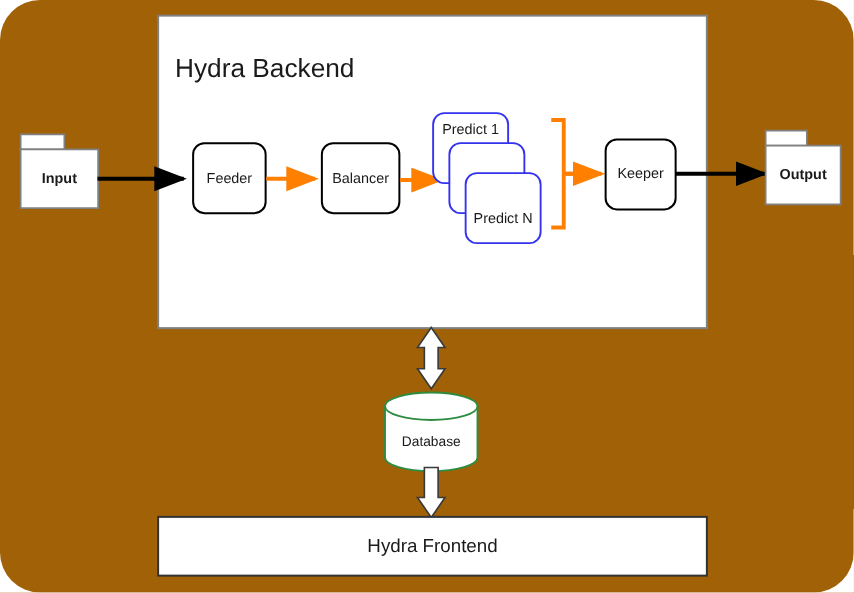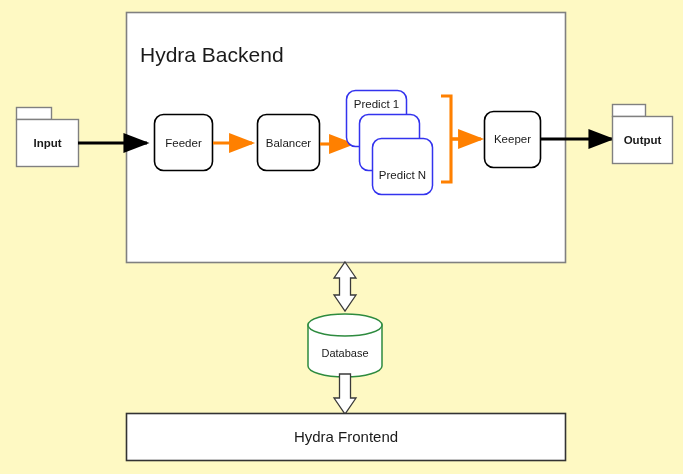--- a/index.html
+++ b/index.html
@@ -10,21 +10,22 @@
   body {
     width: 683px;
     height: 474px;
     overflow: hidden;
     font-family: "Liberation Sans", sans-serif;
   }
   #diagram-root {
     position: relative;
     width: 683px;
     height: 474px;
-    background: #fef9c3;
+    background: #a16207;
+    border-radius: 32px;
   }
   svg.canvas {
     position: absolute;
     top: 0;
     left: 0;
     width: 683px;
     height: 474px;
     display: block;
   }
   text {

